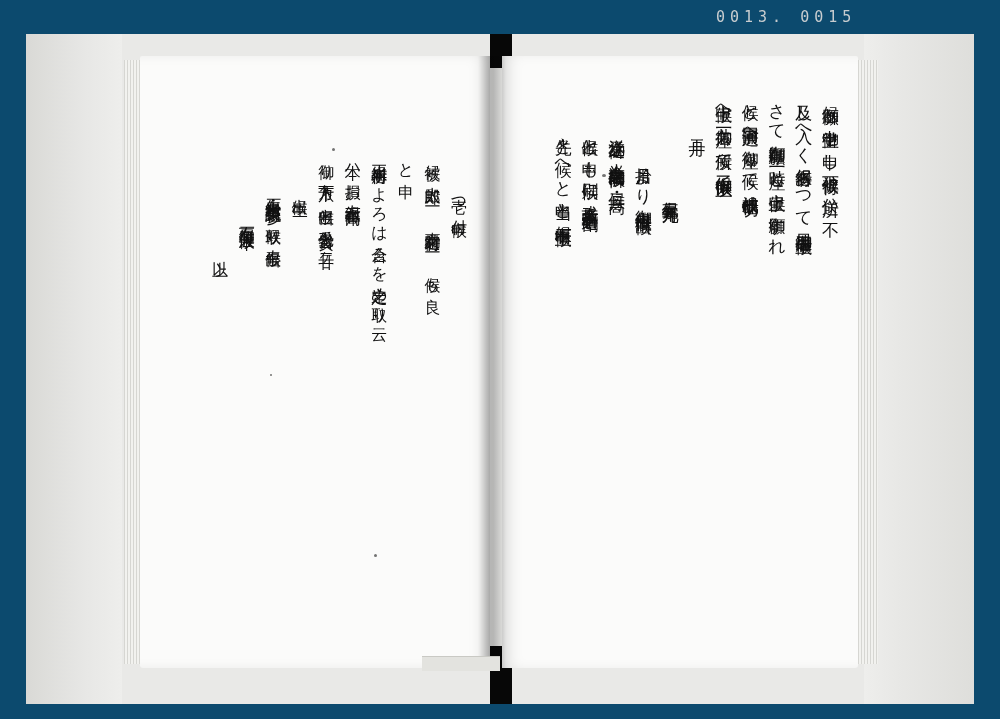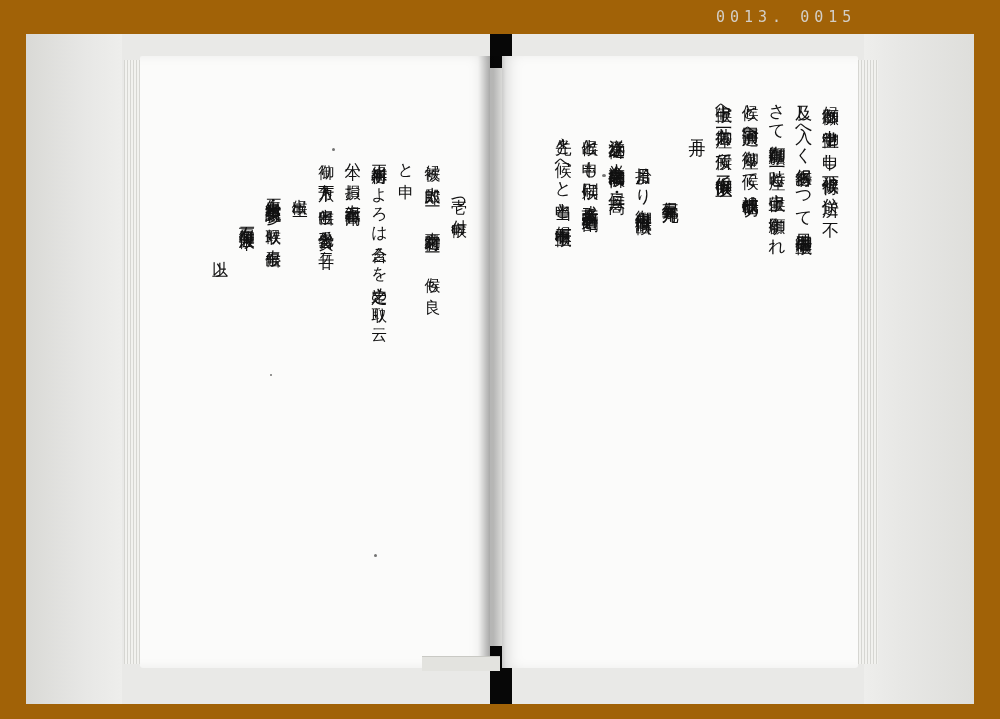--- a/index.html
+++ b/index.html
@@ -11,21 +11,21 @@
     width: 1000px;
     height: 719px;
     overflow: hidden;
     font-family: "Liberation Serif", serif;
   }
 
   #page {
     position: relative;
     width: 1000px;
     height: 719px;
-    background: #a16207;
+    background: #0c4a6e;
   }
 
   
   .frame-id {
     position: absolute;
     top: 8px;
     left: 716px;
     width: 150px;
     height: 20px;
     color: #d8d8d8;

